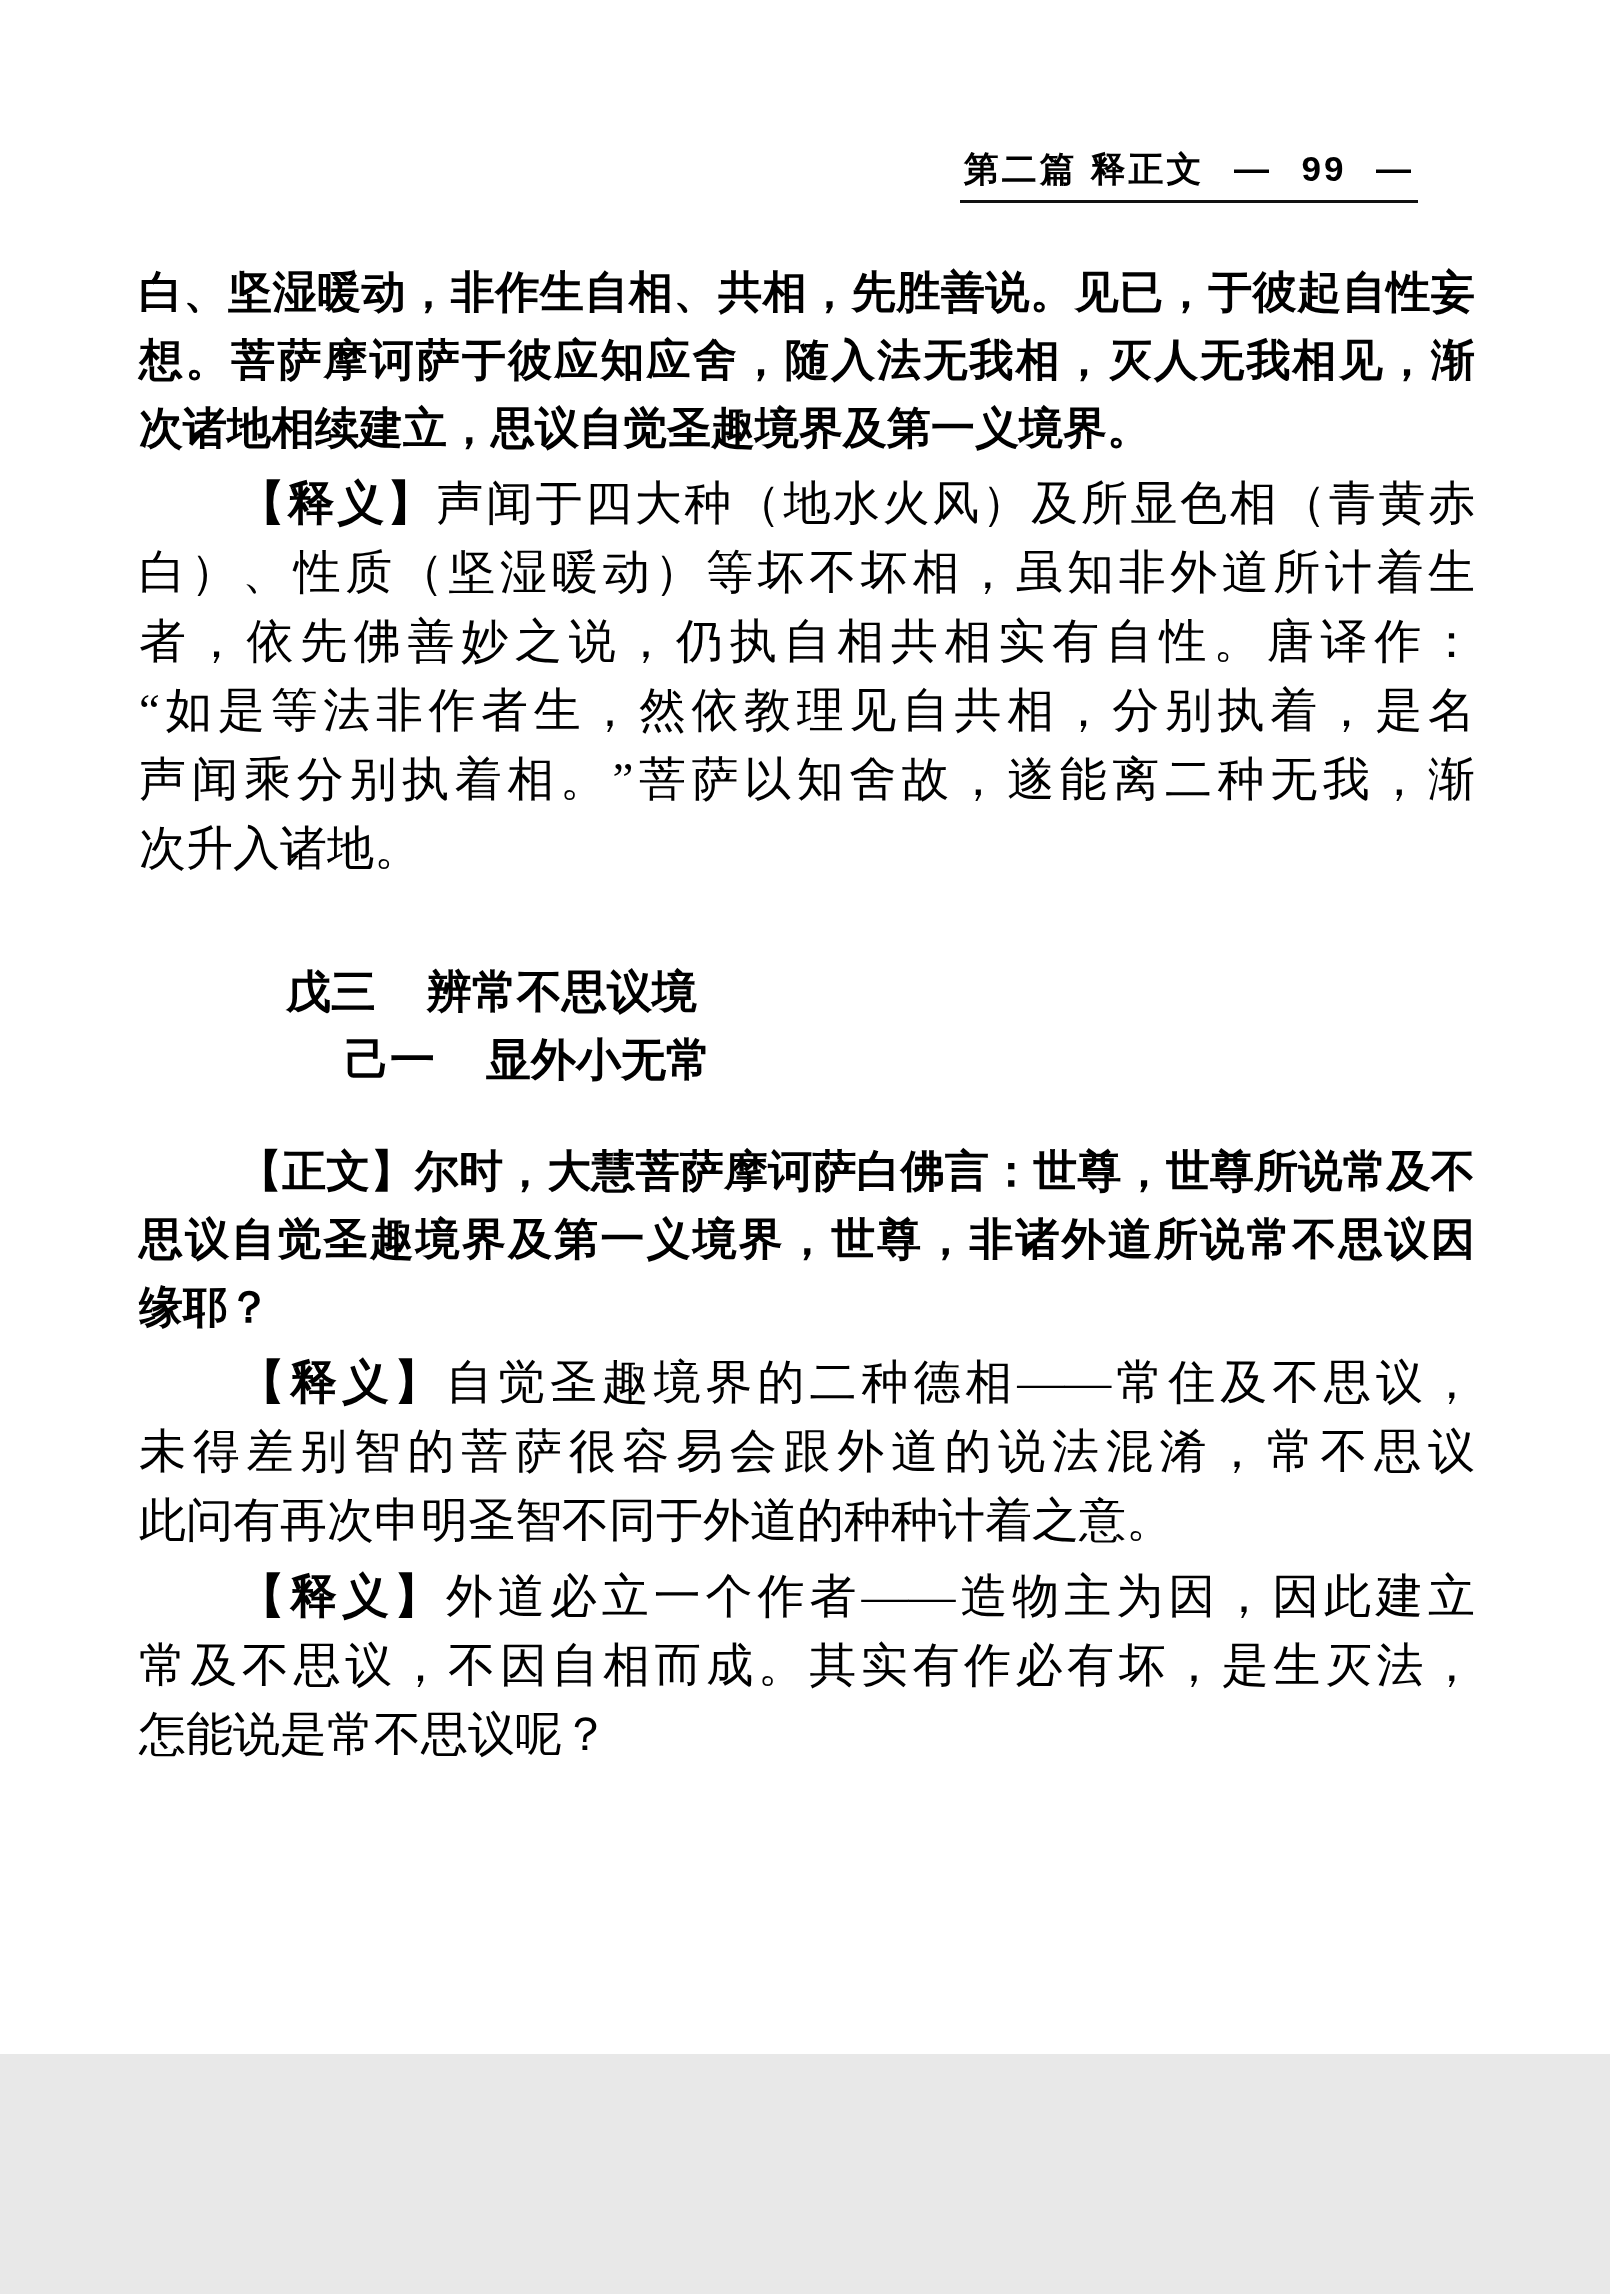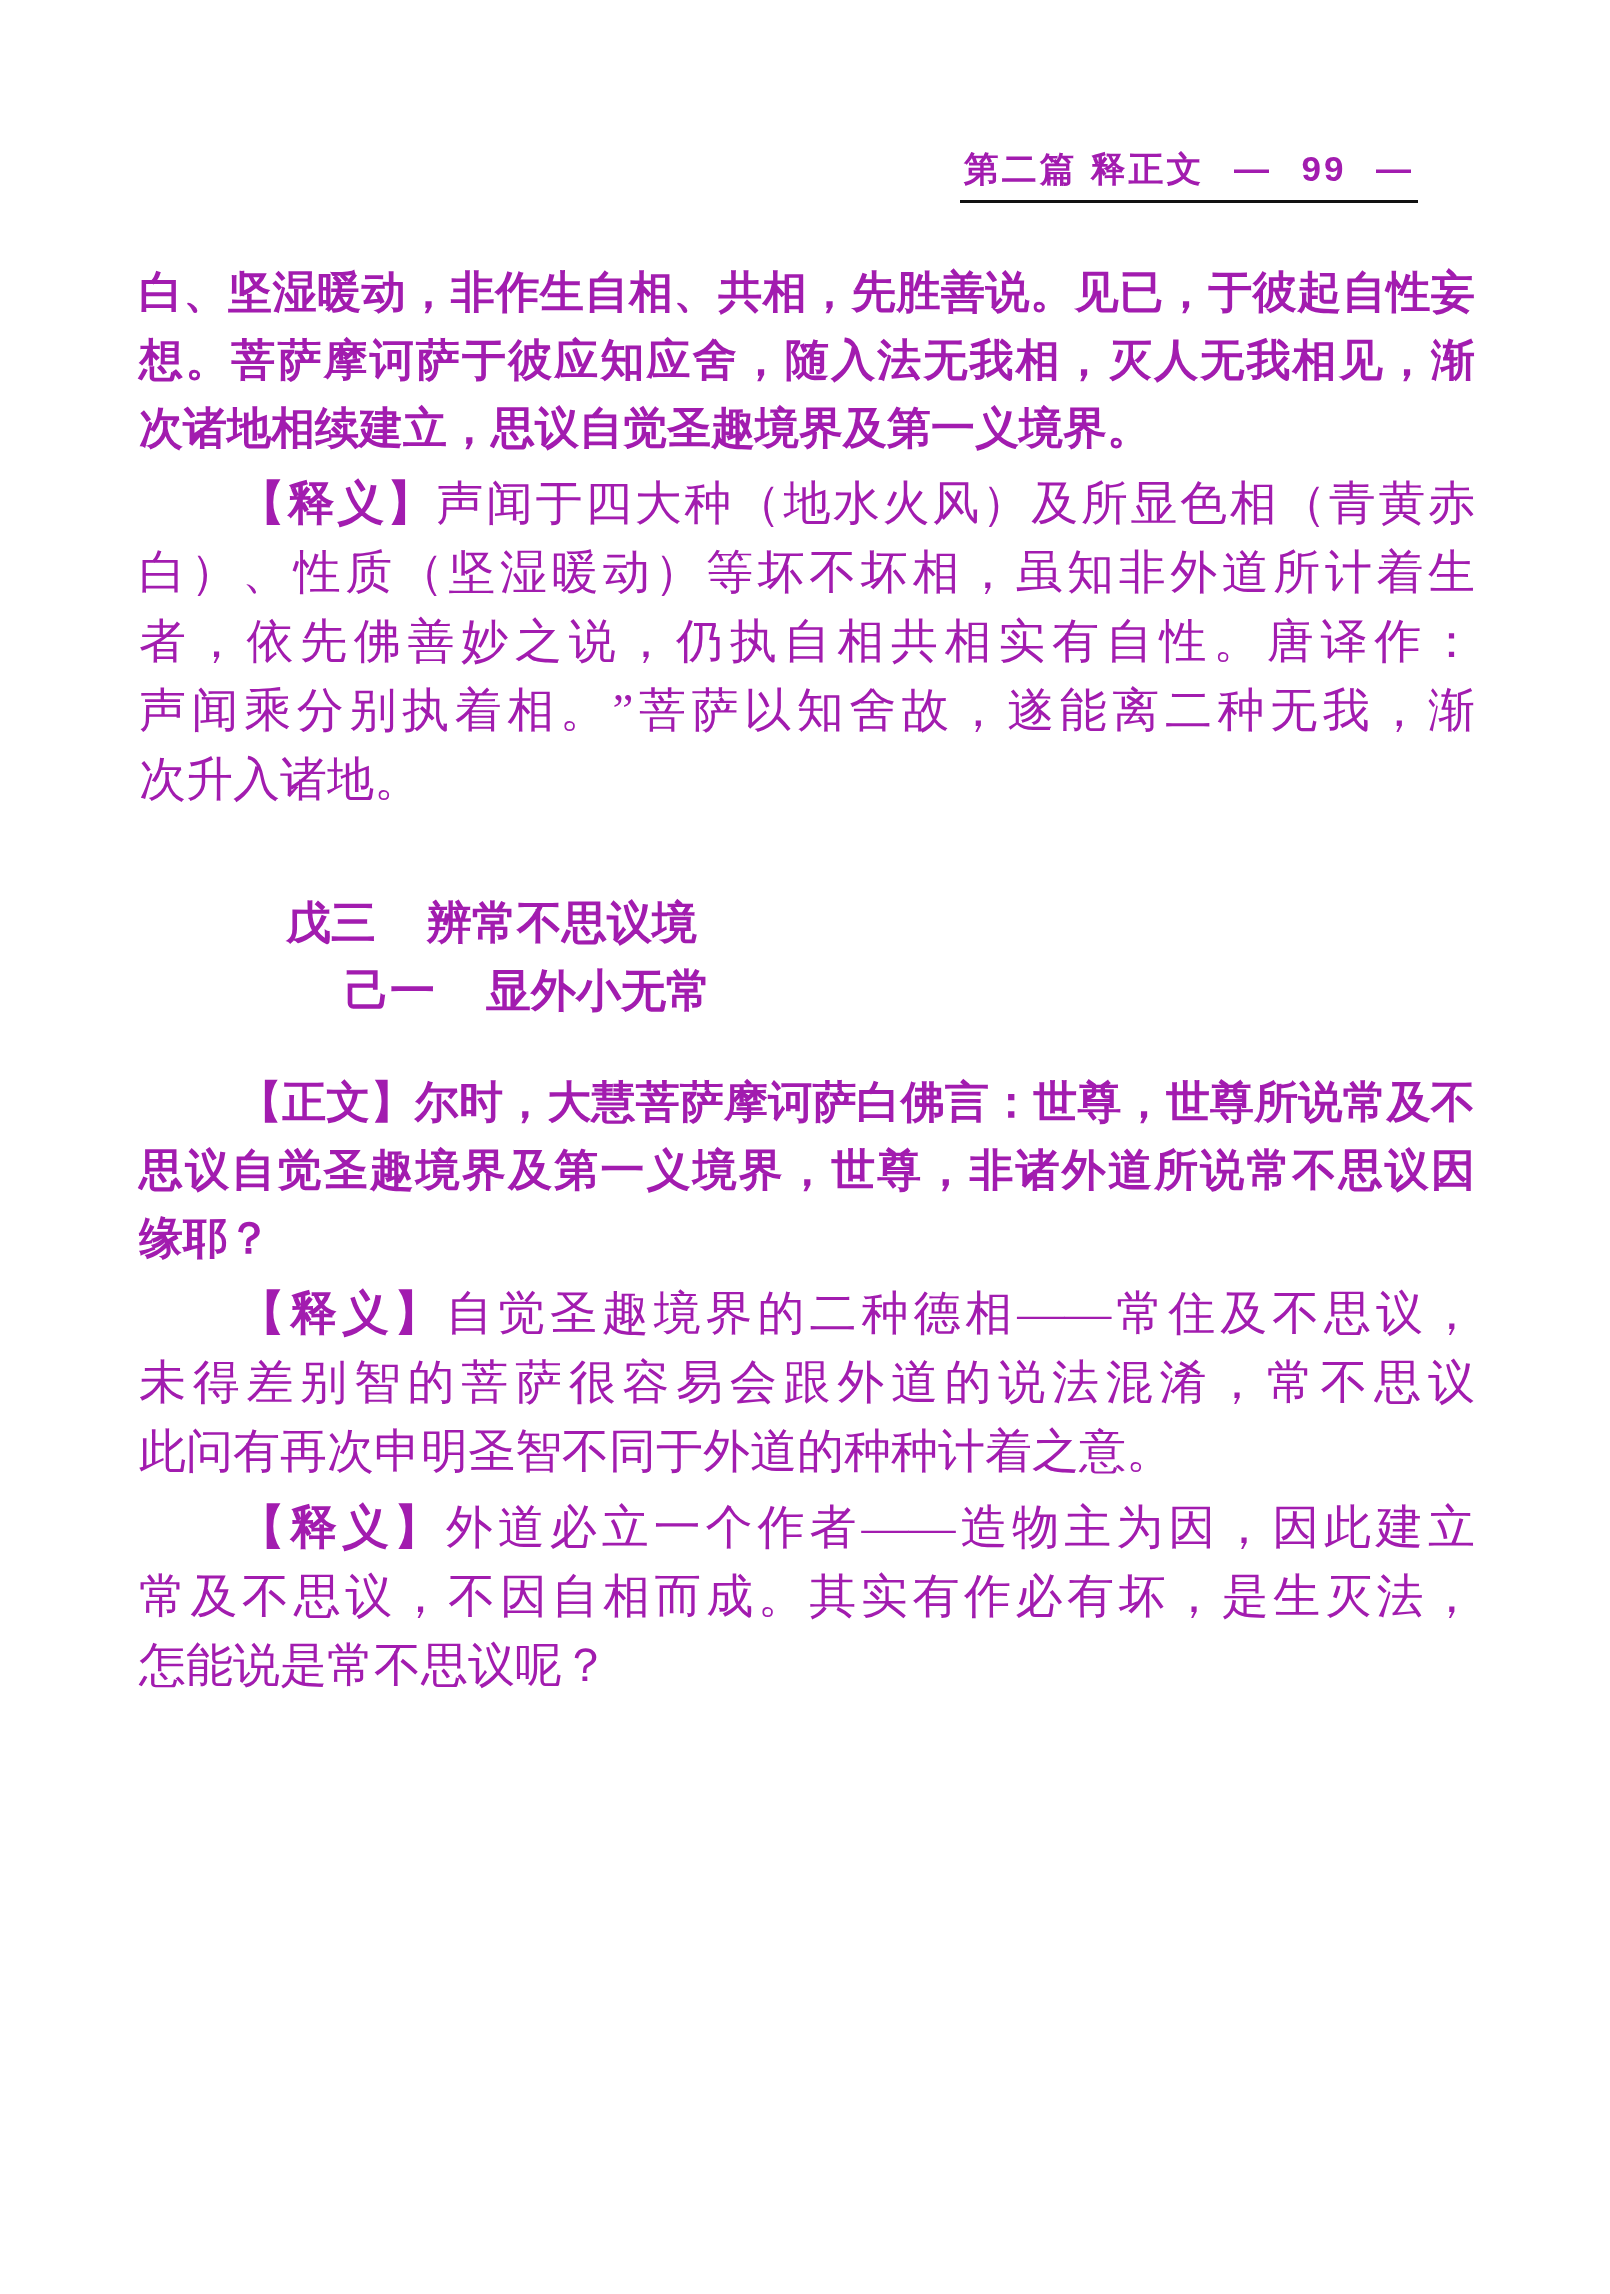--- a/index.html
+++ b/index.html
@@ -1,21 +1,21 @@
 <!DOCTYPE html>
 <html><head>
 <meta charset="utf-8">
 <style>
   html,body{margin:0;padding:0;background:#e8e8e8;}
   .page{
     position:relative;
-    width:1611px;height:2294px;
+    width:1611px;height:2054px;
     background:#ffffff;
     overflow:hidden;
-    color:#a21caf;
+    color:#000000;
   }
   
   .running-head{
     position:absolute;
     top:148px;right:193px;
     display:flex;align-items:baseline;gap:29.6px;
     font-family:"Liberation Sans",sans-serif;
     font-weight:700;font-size:35px;line-height:1.2;
     letter-spacing:3px;
     border-bottom:3.9px solid #111;
@@ -82,20 +82,21 @@
     <section class="para bold-text">
       <div class="line">白、坚湿暖动，非作生自相、共相，先胜善说。见已，于彼起自性妄</div>
       <div class="line">想。菩萨摩诃萨于彼应知应舍，随入法无我相，灭人无我相见，渐</div>
       <div class="line end">次诸地相续建立，思议自觉圣趣境界及第一义境界。</div>
     </section>
 
     <section class="para serif-text">
       <div class="line ind"><span class="label">【释义】</span><span>声闻于四大种（地水火风）及所显色相（青黄赤</span></div>
       <div class="line">白）、性质（坚湿暖动）等坏不坏相，虽知非外道所计着生</div>
       <div class="line">者，依先佛善妙之说，仍执自相共相实有自性。唐译作：</div>
+      <div class="line">“如是等法非作者生，然依教理见自共相，分别执着，是名</div>
       <div class="line">声闻乘分别执着相。”菩萨以知舍故，遂能离二种无我，渐</div>
       <div class="line end">次升入诸地。</div>
     </section>
 
     <div class="heading lvl1 gap-heading">
       <span class="hnum">戊三</span><span>辨常不思议境</span>
     </div>
     <div class="heading lvl2">
       <span class="hnum">己一</span><span>显外小无常</span>
     </div>

